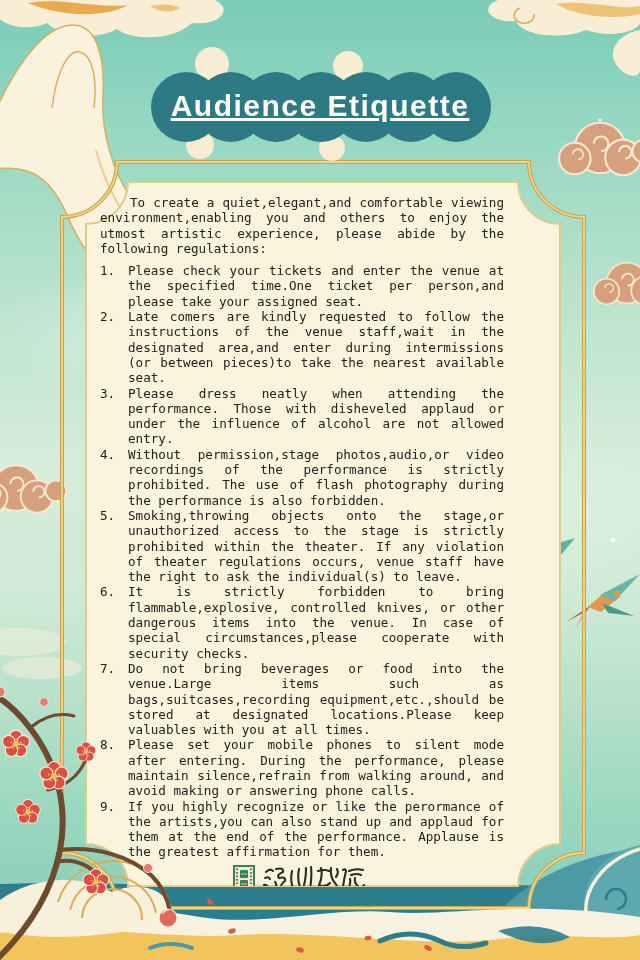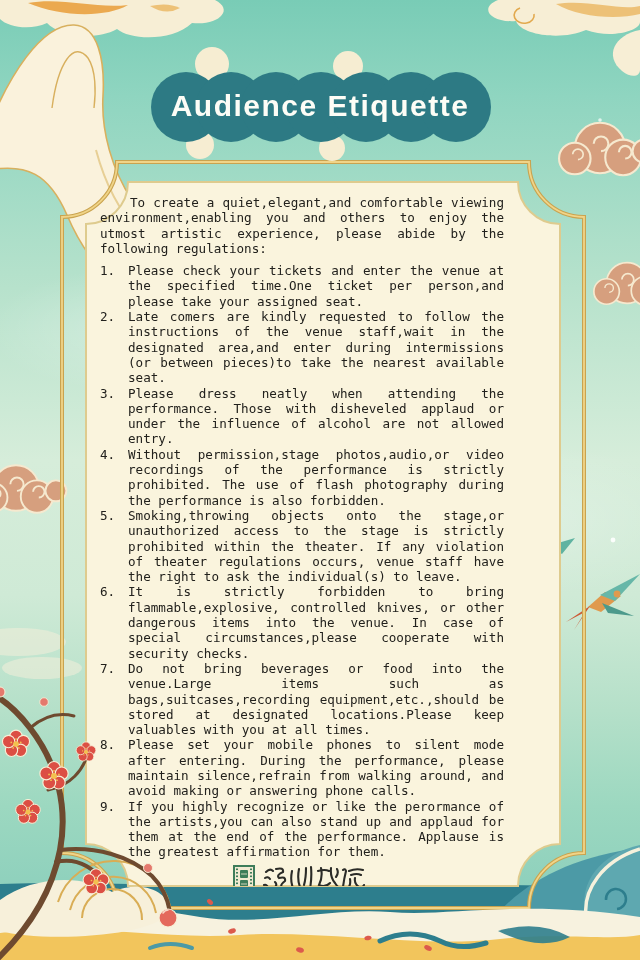--- a/index.html
+++ b/index.html
@@ -7,21 +7,21 @@
     font-family:"DejaVu Sans Mono",monospace;}
   .bg{position:absolute;inset:0;
     background-image:
       radial-gradient(220px 90px at 140px 330px, rgba(255,255,255,.28), transparent 70%),
       radial-gradient(260px 110px at 520px 520px, rgba(255,255,255,.25), transparent 70%),
       radial-gradient(300px 120px at 320px 700px, rgba(255,255,255,.18), transparent 70%),
       linear-gradient(180deg,#79ccb6 0%,#8fd5c0 10%,#b7e2cc 30%,#d6edda 48%,#cfead6 62%,#b5e0c9 74%,#9cd8c0 84%,#8ccfbc 94%,#83cab8 100%);}
   .layer{position:absolute;left:0;top:0;width:640px;height:960px;pointer-events:none;}
   .banner-title{position:absolute;left:0;top:89px;width:640px;text-align:center;
     font-family:"Liberation Sans",sans-serif;font-weight:700;font-size:30px;
-    letter-spacing:1.5px;color:#fdfdf6;}
+    letter-spacing:1.5px;color:#fdfdf6;text-decoration:underline;}
   .card-content{position:absolute;left:86px;top:182px;width:432px;height:704px;
     box-sizing:border-box;padding:13px 14px 18px 14px;overflow:hidden;
     color:#22211d;font-size:12.6px;line-height:15.3px;}
   .intro{margin:0 0 7px 0;text-indent:30px;text-align:justify;}
   .rules{}
   .rule{display:flex;}
   .rule-num{flex:0 0 28px;}
   .rule-text{flex:1;text-align:justify;}
   .logo-row{margin-top:5px;display:flex;justify-content:center;align-items:flex-start;gap:7px;}
   .seal-col{display:flex;flex-direction:column;align-items:center;}

